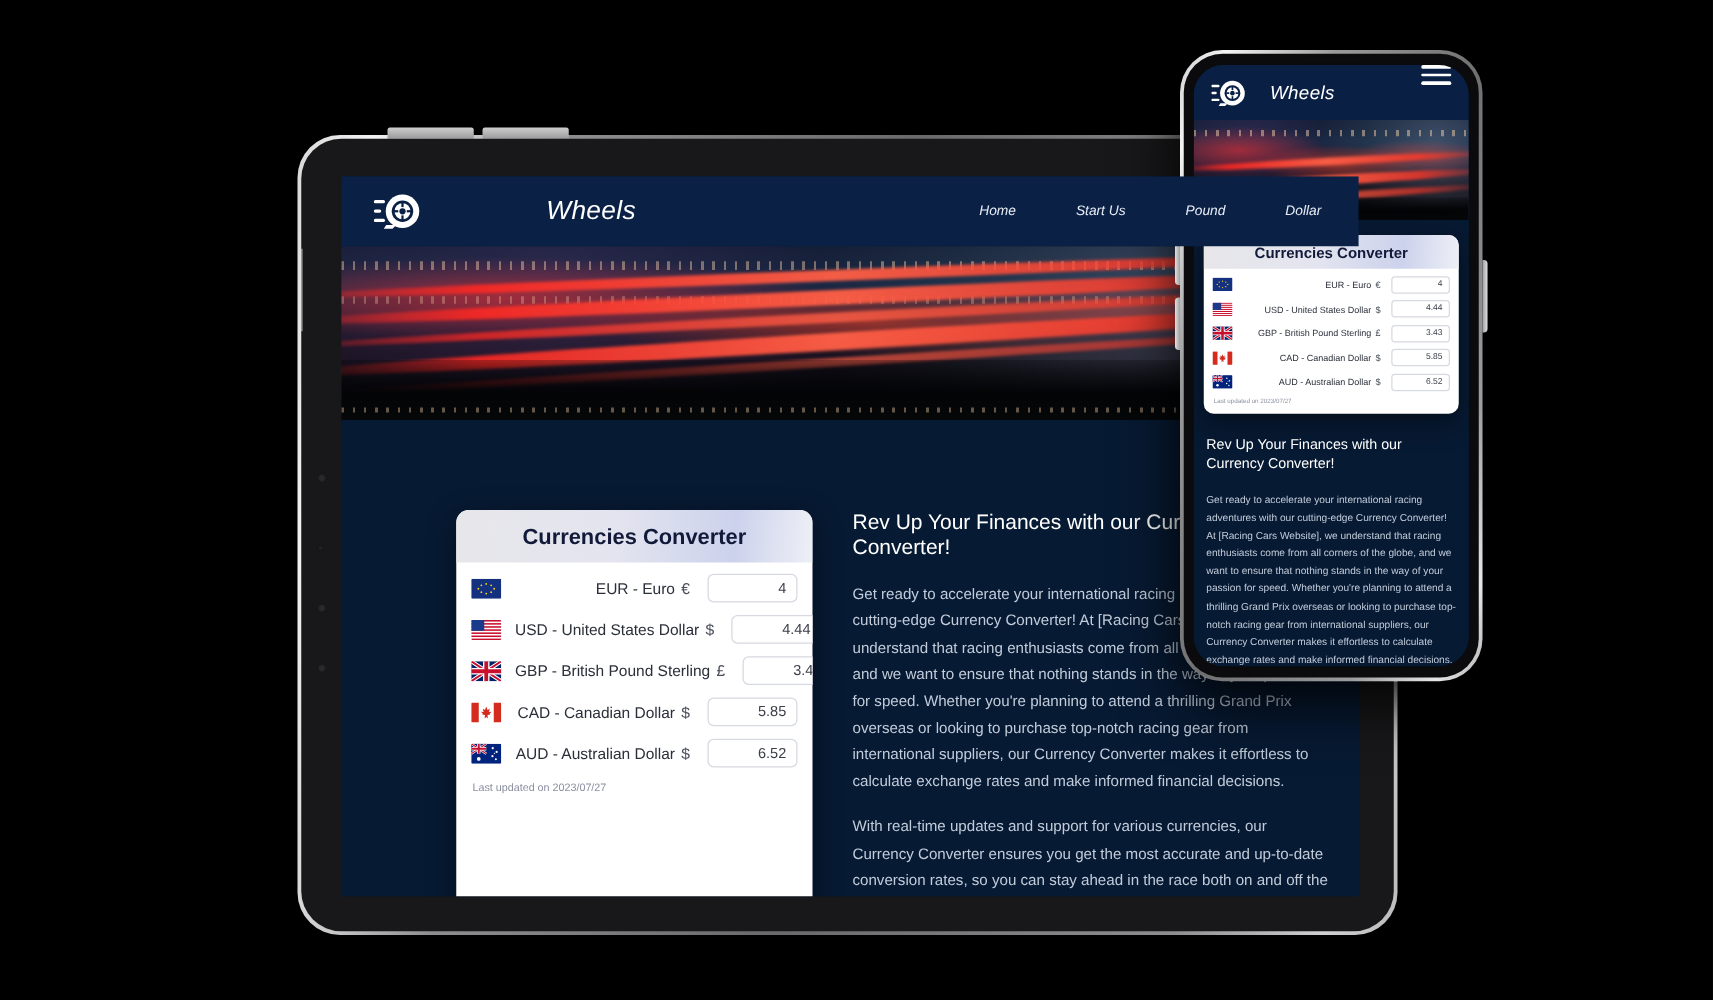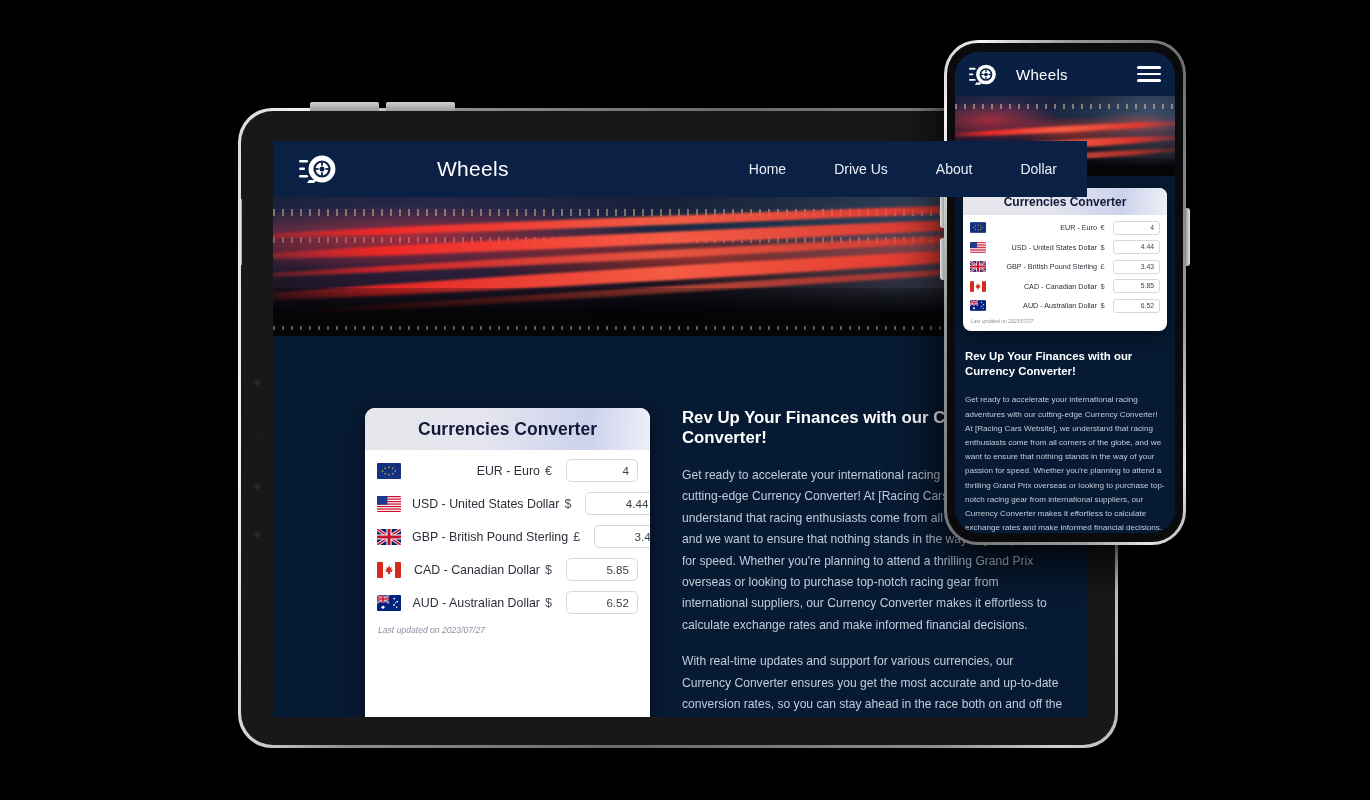--- a/index.html
+++ b/index.html
@@ -53,34 +53,34 @@
     box-shadow: inset 0 0 2px #000;
   }
   .tablet-cam.c1 { top: 268px; }
   .tablet-cam.c2 { top: 325px; width:5px; height:5px; background:#242427;}
   .tablet-cam.c3 { top: 372px; }
   .tablet-cam.c4 { top: 420px; }
 
   
   .navbar {
     background: #0a2145;
-    display: flex; align-items: center;
+    display: flex; 
     padding: 0 26px;
-    position: relative; z-index: 3;
+    position: relative; z-index: 3; font-style: italic;
   }
   .tablet-screen .navbar { height: 56px; }
   .brand { display: flex; align-items: center; gap: 16px; }
   .logo-badge { display: block; }
   .brand-name { color: #fff; letter-spacing: .3px; }
   .tablet-screen .brand-name { font-size: 21px; }
   .brand-wrap { margin-left: 84px; }
 
   .nav-links { margin-left: auto; display: flex; align-items: center; }
   .tablet-screen .nav-links { gap: 48px; padding-right: 4px; }
-  .nav-link { color: #e9eef6; font-size: 14px; white-space: nowrap; cursor: pointer; }
+  .nav-link { color: #e9eef6; font-size: 11px; white-space: nowrap; cursor: pointer; }
 
   .hero {
     position: relative; overflow: hidden;
     background:
       radial-gradient(ellipse 46% 34% at 16% 30%, rgba(255,48,48,.55), rgba(255,40,40,0) 70%),
       radial-gradient(ellipse 40% 26% at 52% 44%, rgba(255,70,40,.5), rgba(255,40,40,0) 72%),
       radial-gradient(ellipse 34% 22% at 82% 36%, rgba(255,80,60,.42), rgba(255,40,40,0) 74%),
       radial-gradient(circle at 88% 18%, rgba(120,135,165,.42), rgba(0,0,0,0) 46%),
       radial-gradient(circle at 20% 14%, rgba(90,60,120,.35), rgba(0,0,0,0) 50%),
       linear-gradient(180deg,#0d1a2e 0%,#10243c 22%,#20182a 42%,#120d16 62%,#07080c 82%,#050608 100%);
@@ -133,26 +133,26 @@
   .cur-label { color: #2b2f3a; flex: 1 1 auto; white-space: nowrap; text-align: right; }
   .tablet-screen .cur-label { font-size: 12.4px; }
   .cur-sym { color: #4a4f5c; text-align: center; flex: 0 0 auto; }
   .tablet-screen .cur-sym { width: 17px; font-size: 12.5px; margin-right: 9px; }
   .cur-input {
     border: 1px solid #d6d9e0; border-radius: 5px;
     background: #fff; color: #3b3f4a;
     text-align: right; flex: 0 0 auto;
   }
   .tablet-screen .cur-input { width: 72px; height: 23px; line-height: 21px; padding-right: 8px; font-size: 11.6px; }
-  .conv-foot { color: #8b90a0; font-style: italic; }
+  .conv-foot { color: #8b90a0; }
   .tablet-screen .conv-foot { font-size: 8.6px; padding: 4px 0 9px 1px; }
 
   
   .copy { flex: 1 1 auto; min-width: 0; }
-  .copy h2 { color: #ffffff; font-weight: 700; }
+  .copy h2 { color: #ffffff; font-weight: 400; }
   .tablet-screen .copy h2 { font-size: 16.8px; margin-bottom: 17px; }
   .copy p { color: #c2ccda; }
   .tablet-screen .copy p { font-size: 12.1px; line-height: 1.77; margin-bottom: 15px; }
 
   
   .phone-frame {
     position: absolute; left: 944px; top: 40px;
     width: 242px; height: 505px;
     background: linear-gradient(115deg,#cfcfcf 0%,#f4f4f4 8%,#9b9b9b 26%,#6f6f6f 52%,#9d9d9d 78%,#e6e6e6 92%,#b4b4b4 100%);
     border-radius: 34px;
@@ -241,22 +241,22 @@
                 <rect x="22.1" y="18.3" width="1.8" height="3.6"></rect>
                 <rect x="16.0" y="14.1" width="3.6" height="1.8"></rect>
                 <rect x="26.4" y="14.1" width="3.6" height="1.8"></rect>
               </g>
               <path d="M10 26 L18 26 L15 29 L8 29 Z" fill="#ffffff"></path>
             </svg>
             <span class="brand-name brand-wrap">Wheels</span>
           </div>
           <nav class="nav-links">
             <span class="nav-link">Home</span>
-            <span class="nav-link">Drive Us</span>
-            <span class="nav-link">About</span>
+            <span class="nav-link">Start Us</span>
+            <span class="nav-link">Pound</span>
             <span class="nav-link">Dollar</span>
           </nav>
         </div>
 
         <div class="hero">
           <div class="lights-row" style="top:12px;height:7px;"></div>
           <div class="lights-row" style="top:40px;height:6px;opacity:.35;"></div>
           <div class="streak" style="top:18px;height:9px;transform:rotate(-2.2deg);"></div>
           <div class="streak" style="top:34px;height:12px;transform:rotate(-2.6deg);"></div>
           <div class="streak" style="top:52px;height:8px;transform:rotate(-3.0deg);opacity:.85;"></div>

